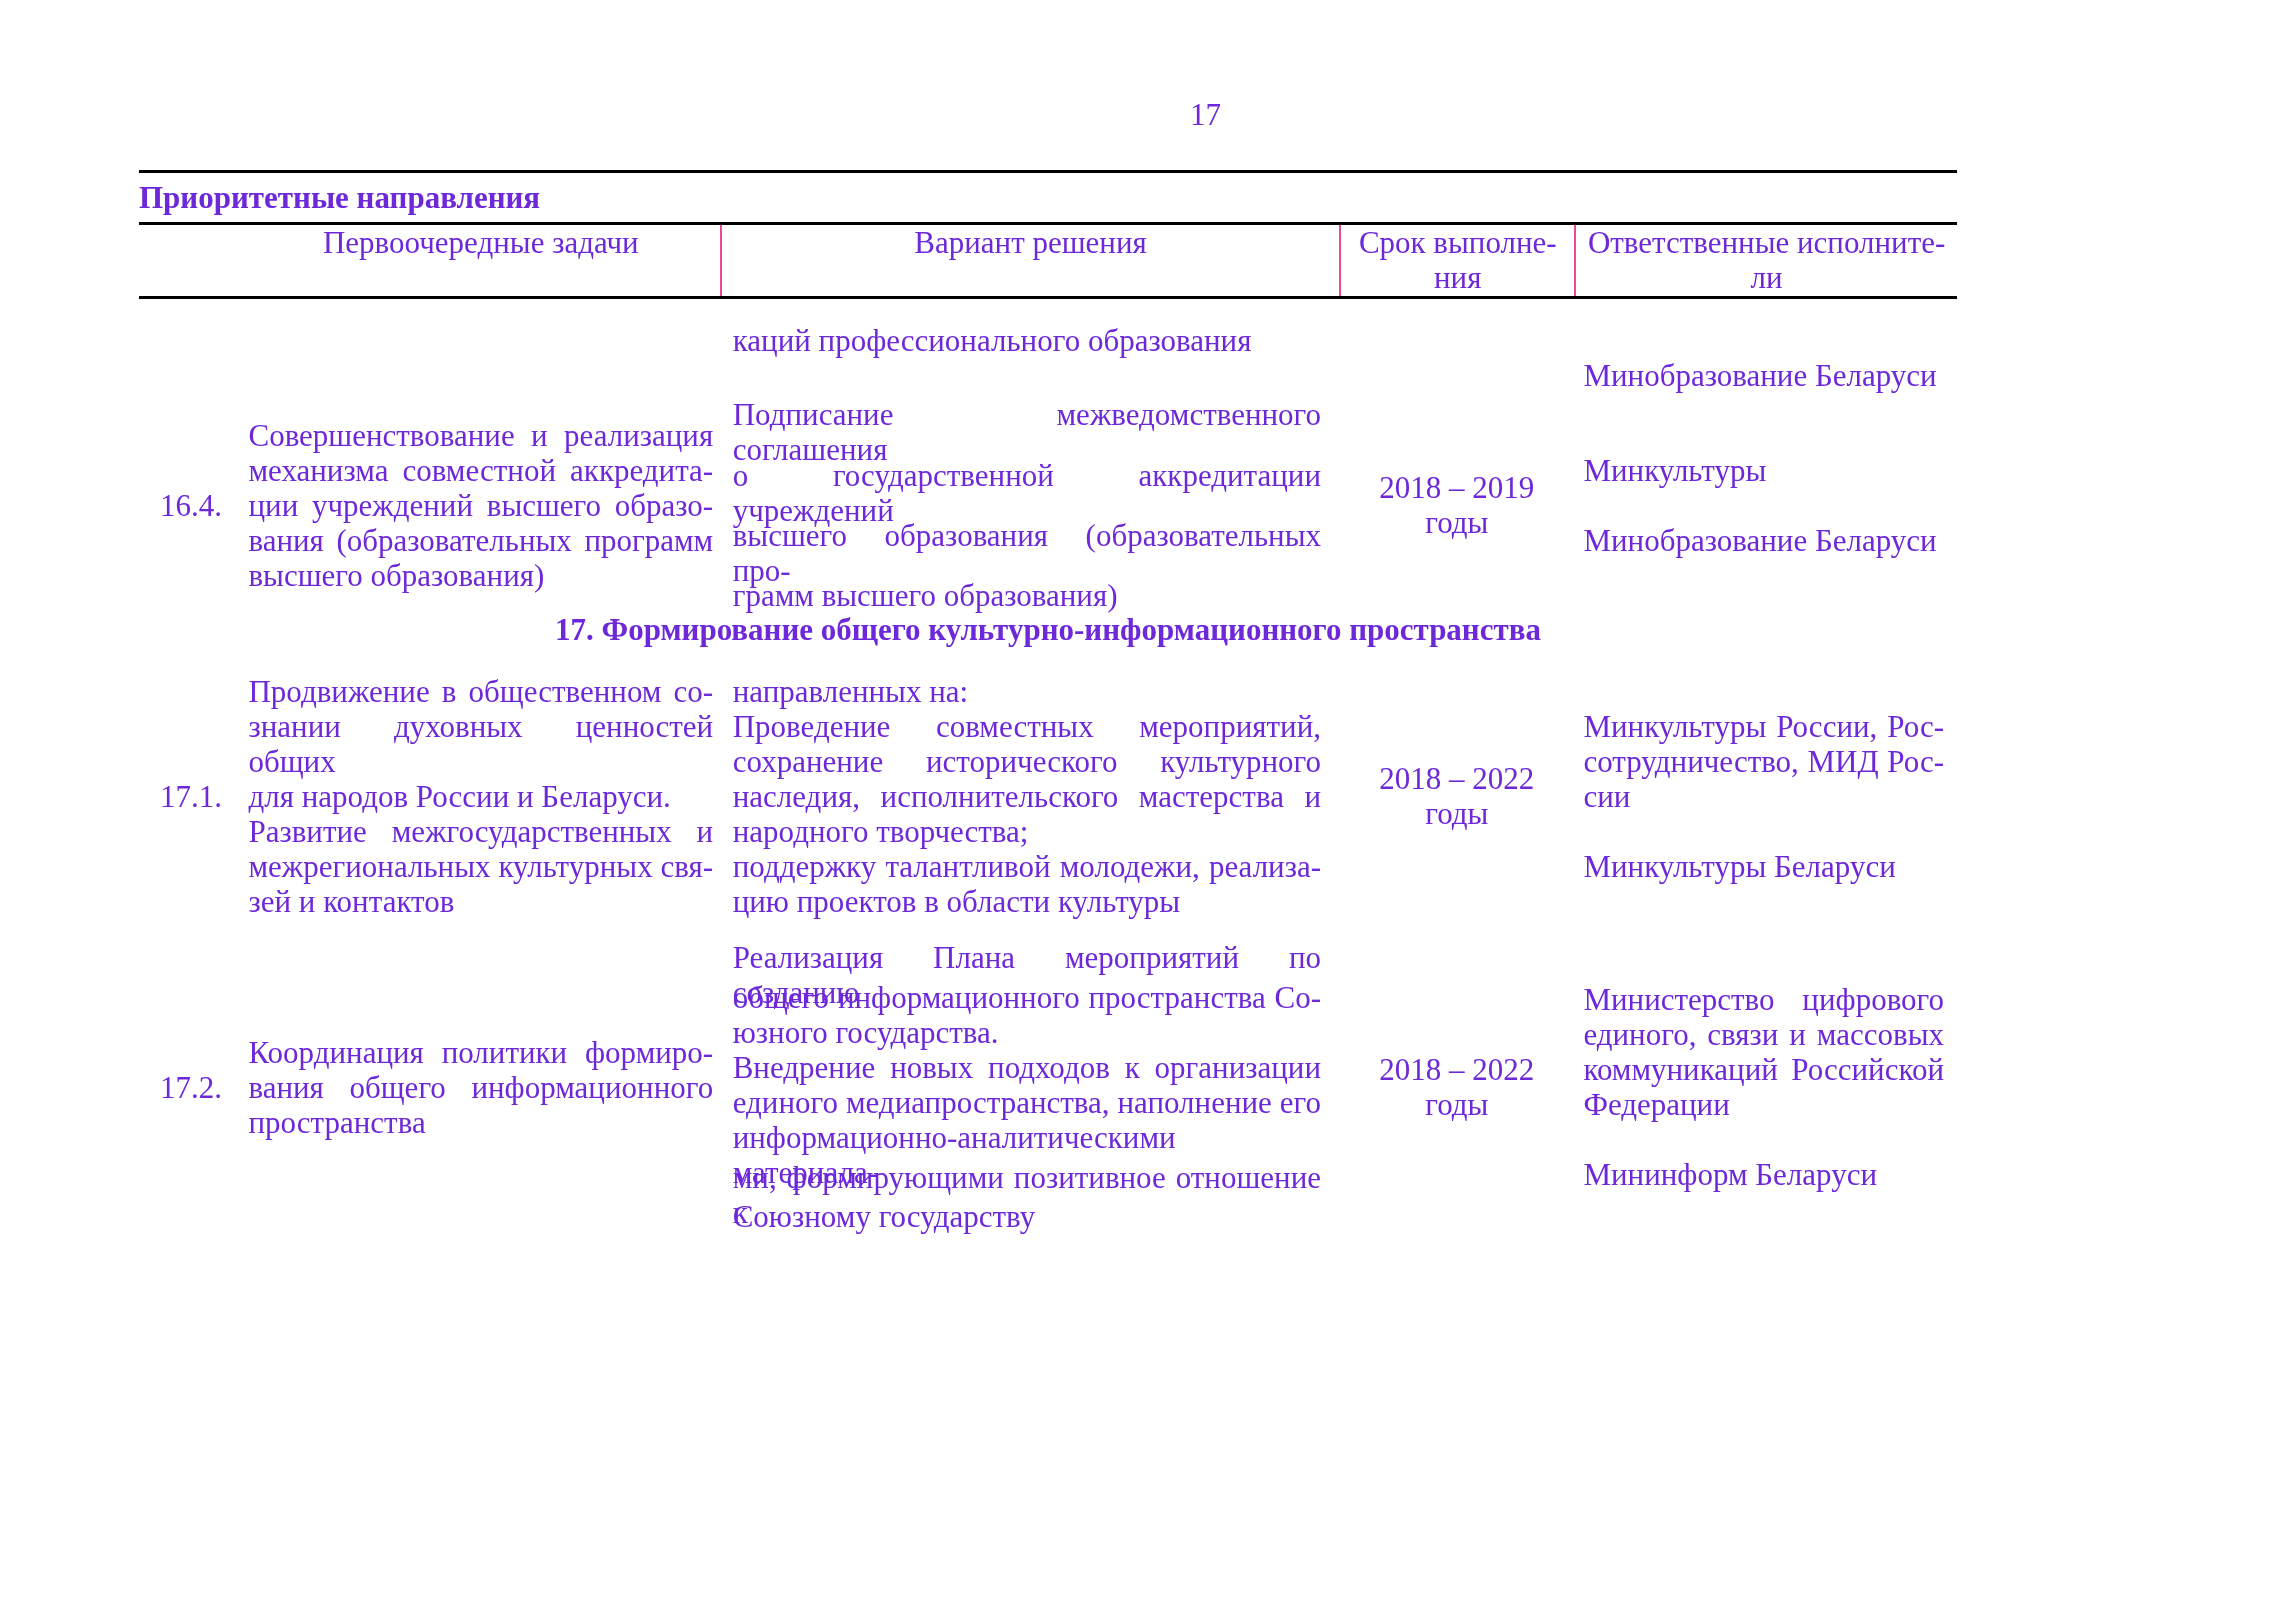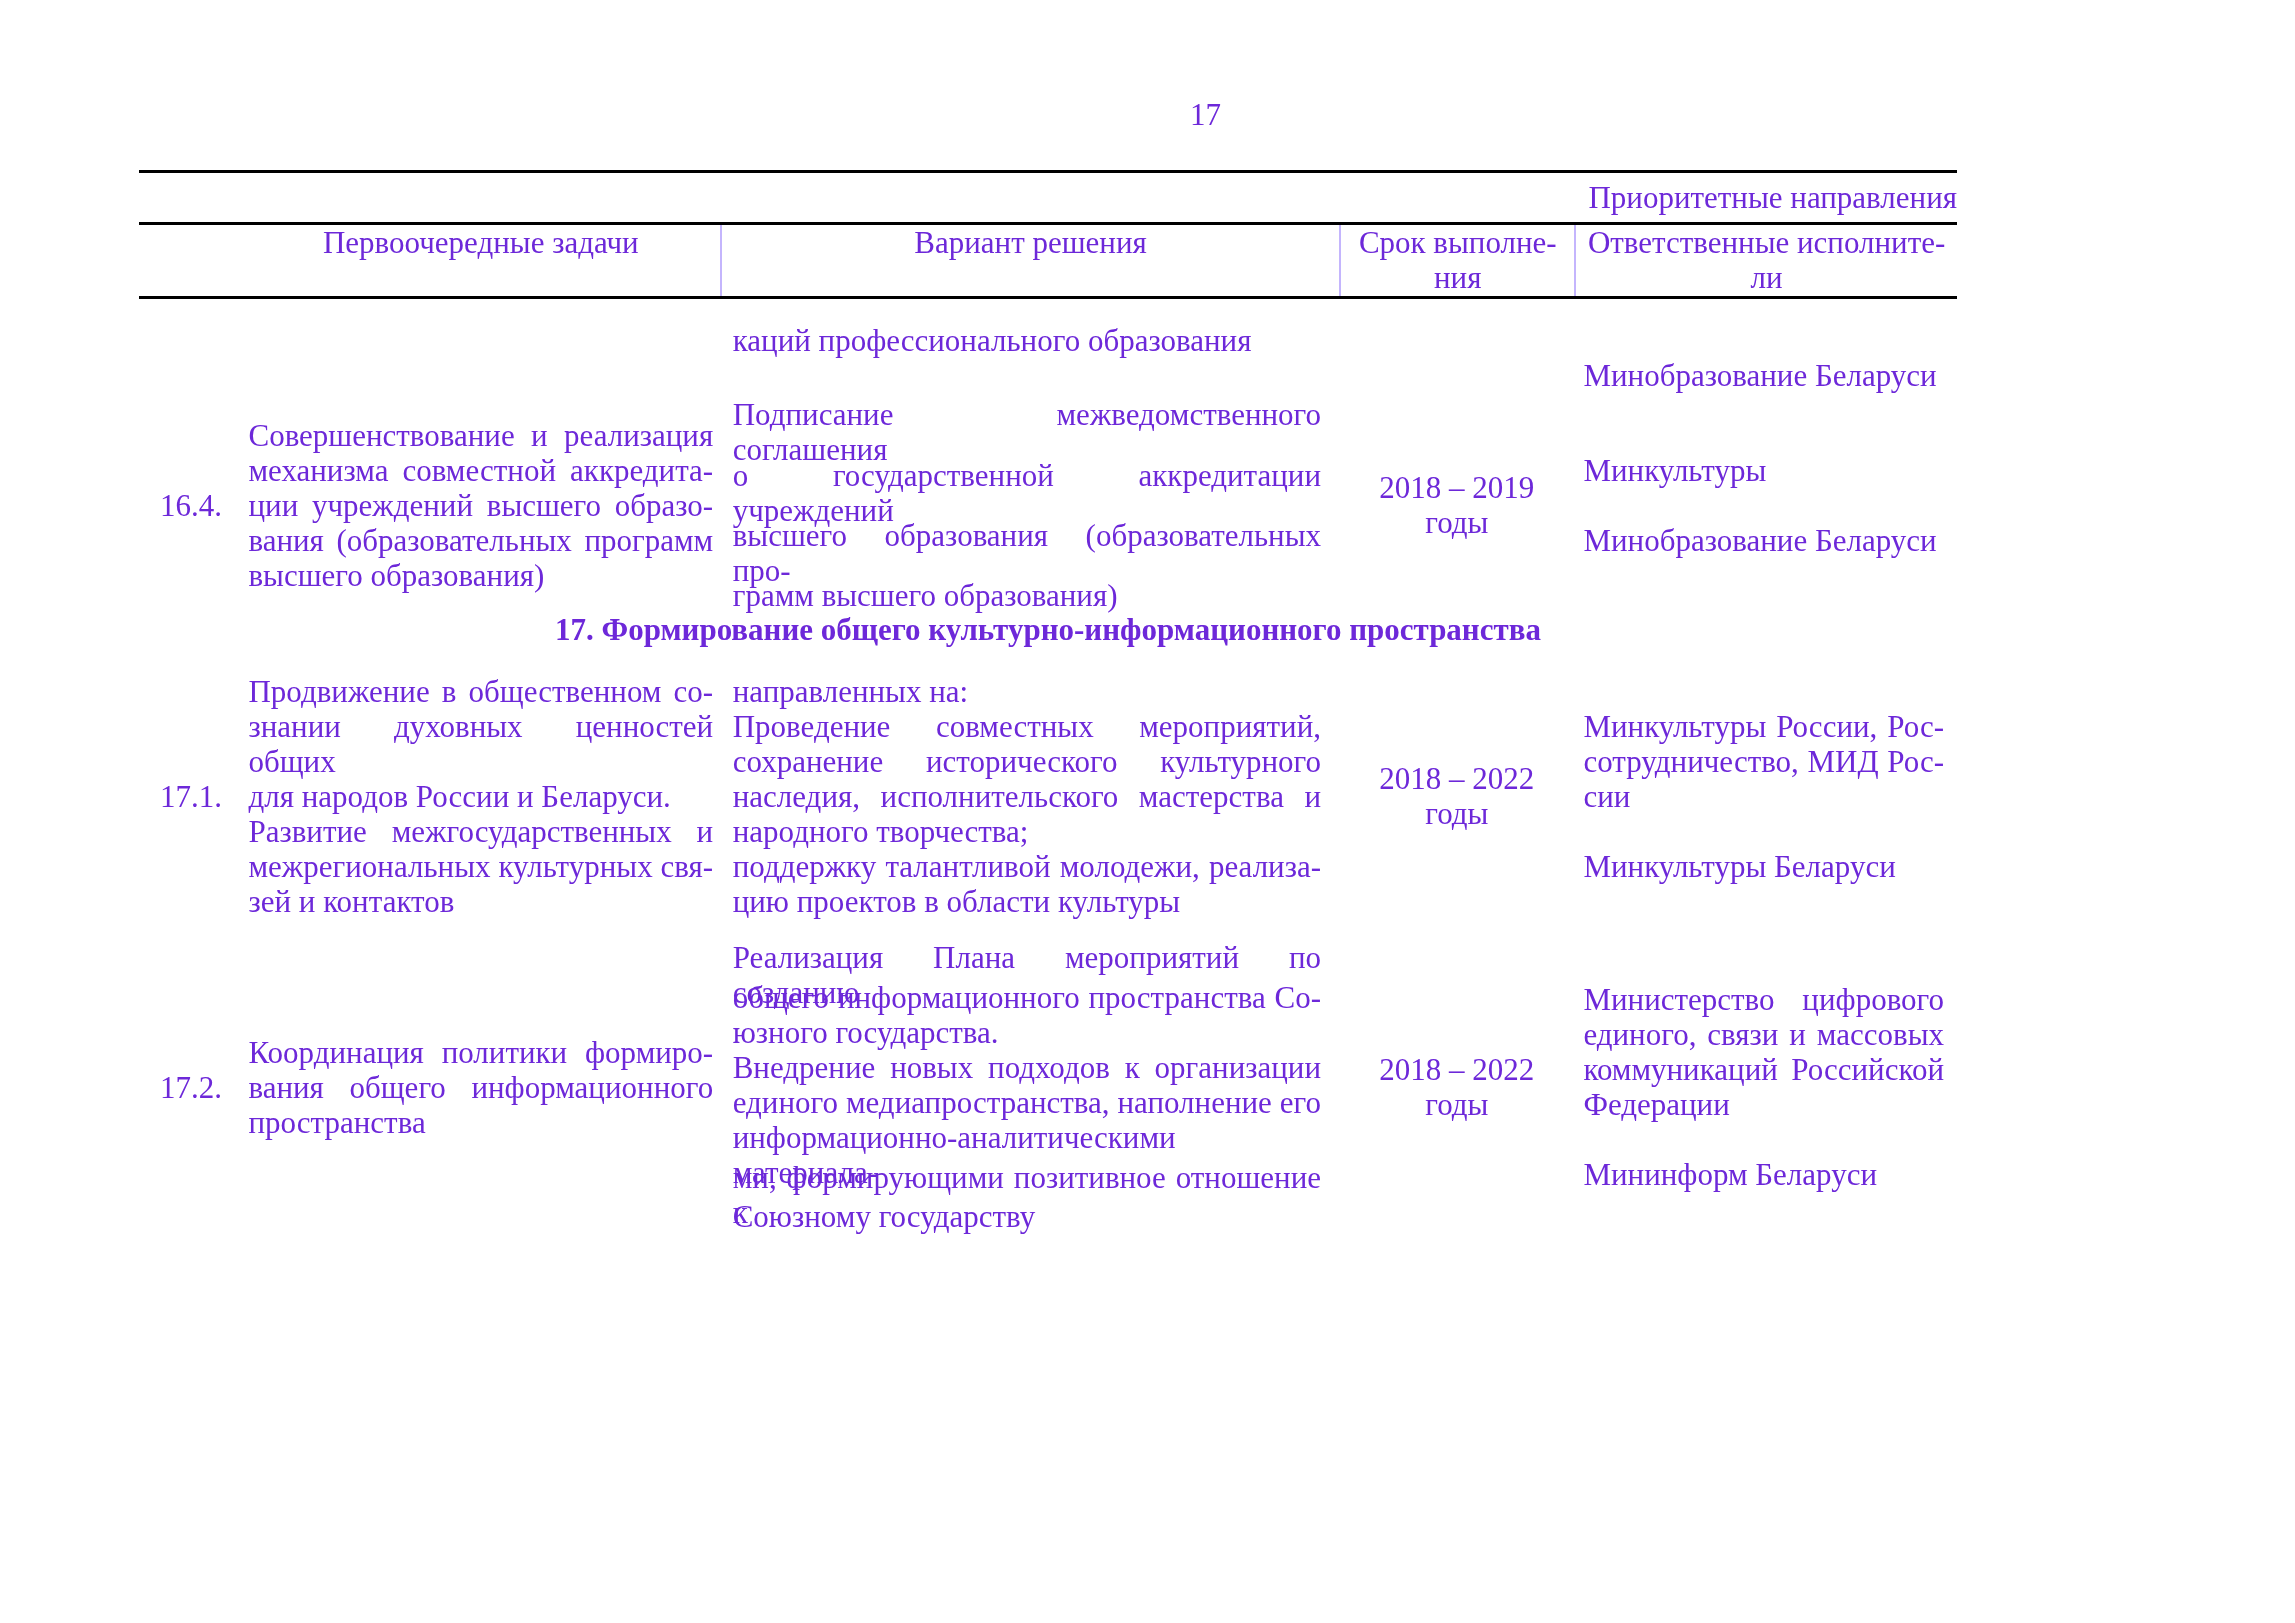--- a/index.html
+++ b/index.html
@@ -12,25 +12,25 @@
     font-size:31px;line-height:35px;
     overflow:hidden;
   }
   .pagenum{
     position:absolute;top:97px;left:0;width:100%;
     text-align:center;transform:translateX(58px);
   }
   .doc-table{position:absolute;left:139px;top:170px;width:1818px;}
   .t-title{
     border-top:3.9px solid #000;border-bottom:3.3px solid #000;
-    padding:6.5px 0 7.9px;text-align:right;font-weight:normal;
+    padding:6.5px 0 7.9px;text-align:left;font-weight:bold;
   }
   .t-header{display:flex;border-bottom:3.9px solid #000;height:71px;}
   .hc{box-sizing:border-box;text-align:center;padding-top:0;}
-  .bl{border-left:2px solid #c4b5fd;}
+  .bl{border-left:2px solid #ec4899;}
   .c-num{width:103px;}
   .c-task{width:478px;}
   .c-sol{width:620px;}
   .c-date{width:235px;}
   .c-resp{width:383px;}
   .t-body{width:1818px;}
   .b-row{display:flex;}
   .bc{box-sizing:border-box;display:flex;flex-direction:column;justify-content:center;}
   .b-row.vtop .bc{justify-content:flex-start;padding-top:5.2px;margin-top:18px;}
   .bc.c-num{padding-left:21px;justify-content:center;}

